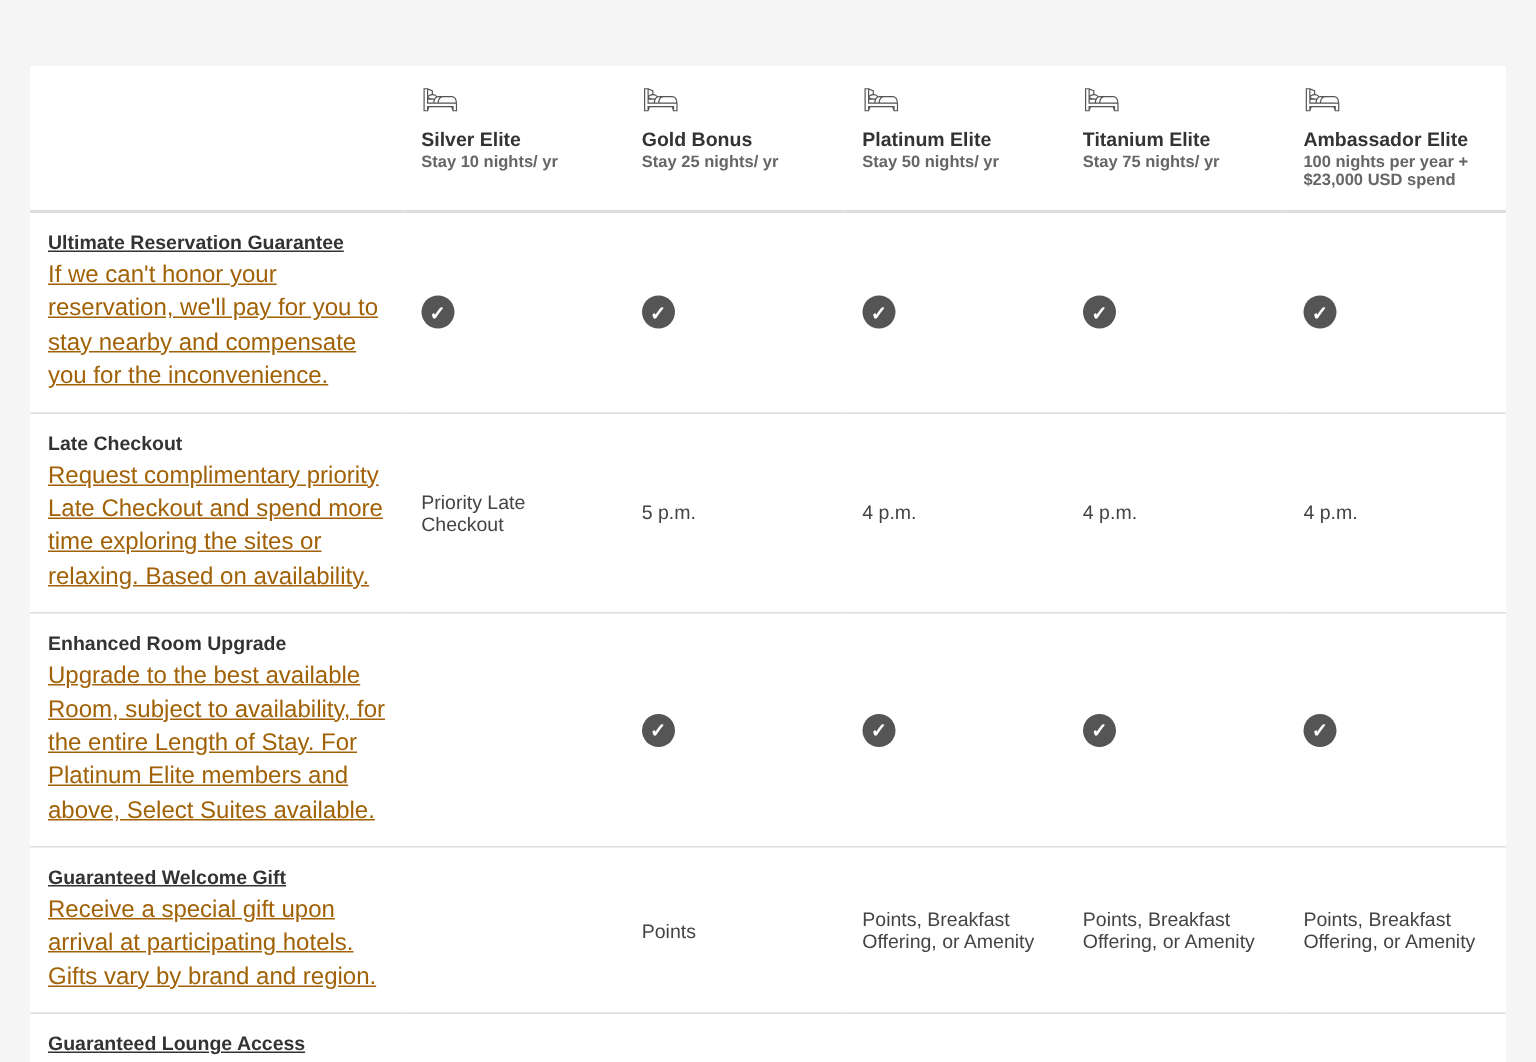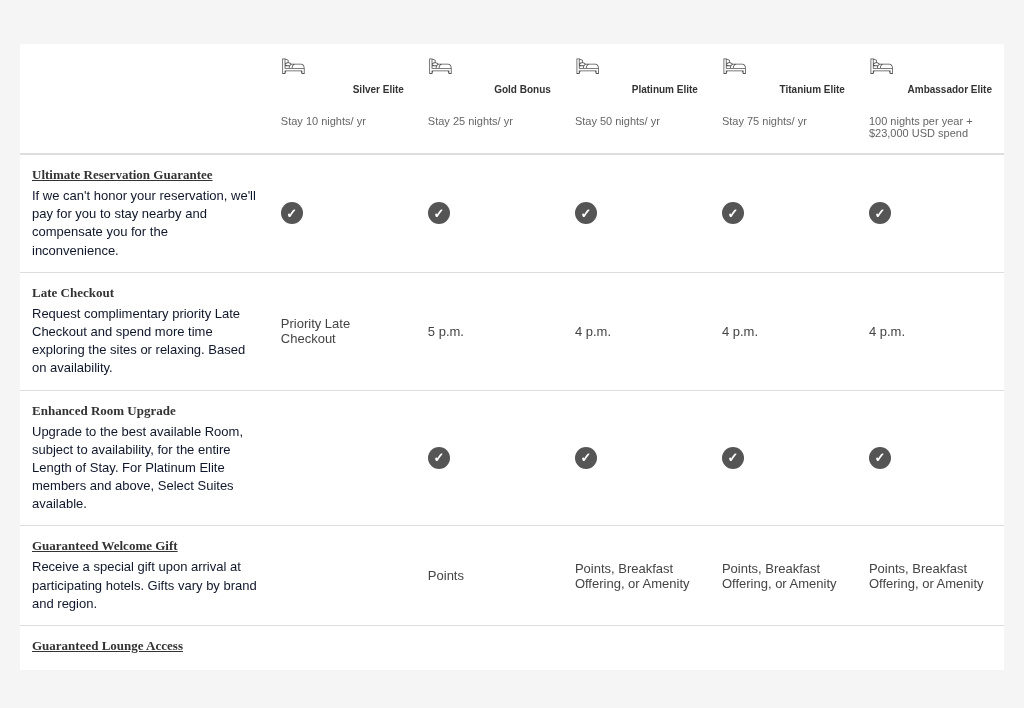--- a/index.html
+++ b/index.html
@@ -33,58 +33,58 @@
       color: #444;
     }
     thead th .tier-icon {
       font-size: 20px;
       display: block;
       margin-bottom: 6px;
       color: #555;
     }
     thead th .tier-name {
       font-weight: bold;
-      font-size: 10px;
+      font-size: 13px;
       display: block;
       color: #333;
-      text-align: right;
     }
     thead th .tier-req {
       font-size: 11px;
       color: #666;
       display: block;
-      margin-top: 20px;
+      margin-top: 2px;
+      font-weight: bold;
     }
     tbody tr {
       border-bottom: 1px solid #ddd;
     }
     tbody tr:last-child {
       border-bottom: none;
     }
     td {
       padding: 12px 12px;
       vertical-align: top;
     }
     td.benefit-desc {
       width: 220px;
       min-width: 200px;
     }
     td.benefit-desc .benefit-title {
       font-weight: bold;
       font-size: 13px;
       margin-bottom: 4px;
-      font-family: Liberation Serif, serif;
     }
     td.benefit-desc .benefit-title.underline {
       text-decoration: underline;
     }
     td.benefit-desc .benefit-text {
-      font-size: 13px;
-      color: #0f172a;
+      font-size: 16px;
+      color: #a16207;
       line-height: 1.4;
+      text-decoration: underline;
     }
     td.tier-cell {
       text-align: left;
       vertical-align: middle;
       color: #444;
       font-size: 13px;
       width: 130px;
     }
     
     .checkmark {

